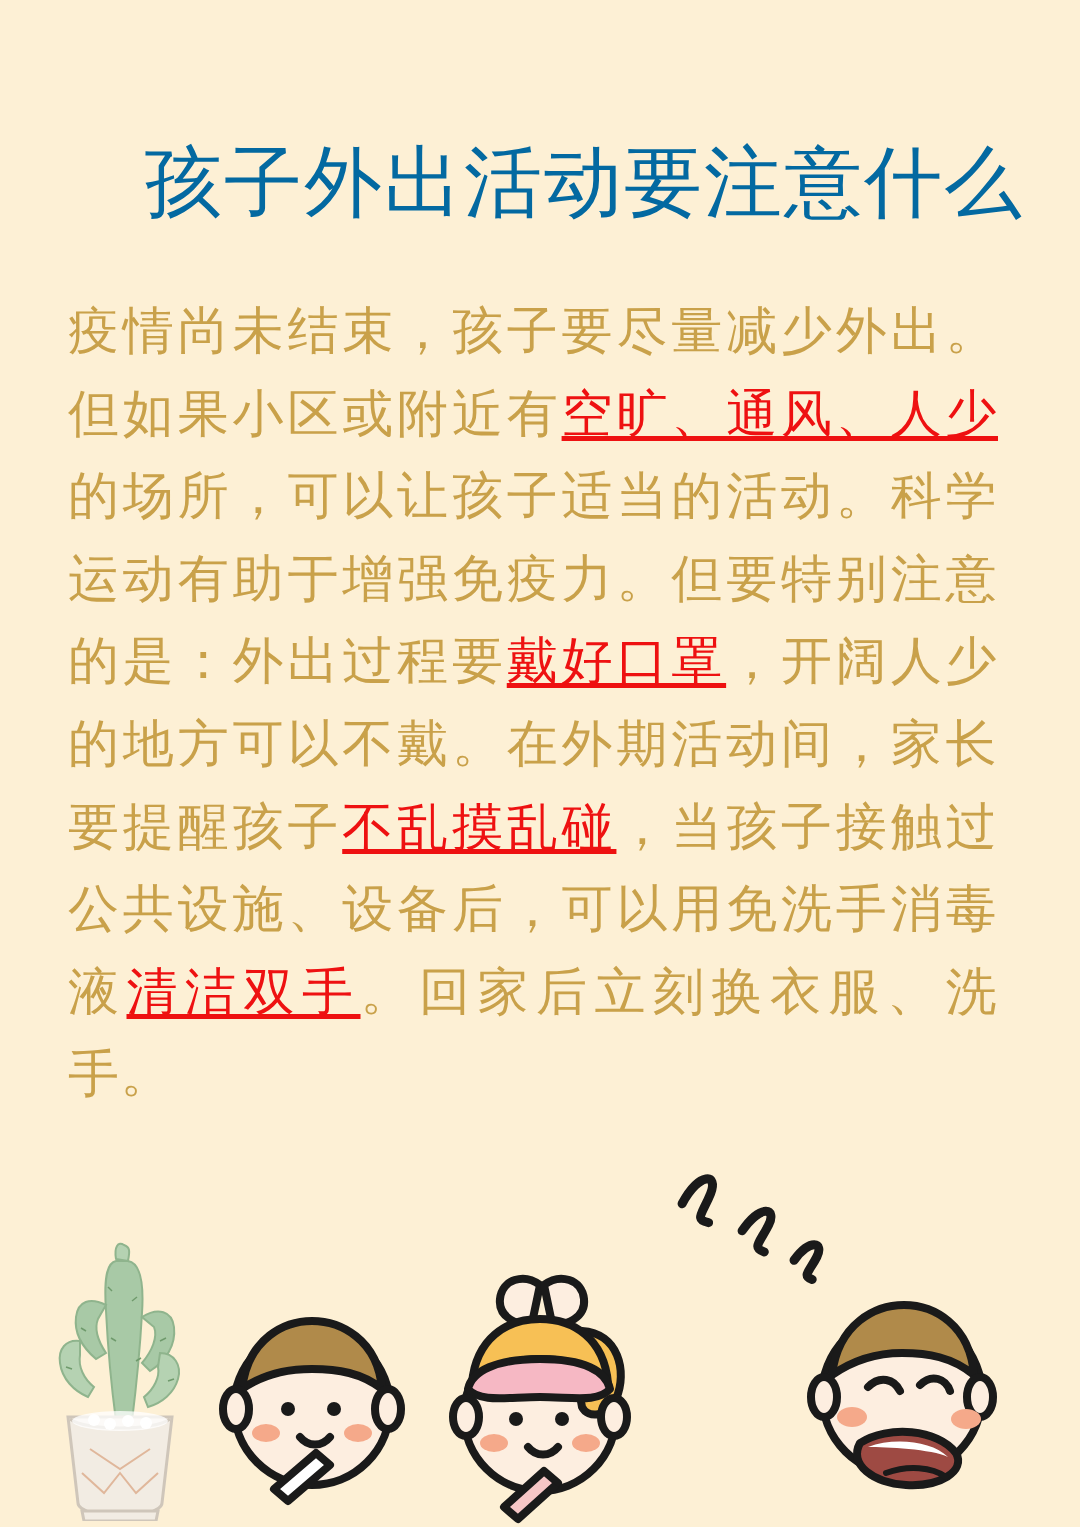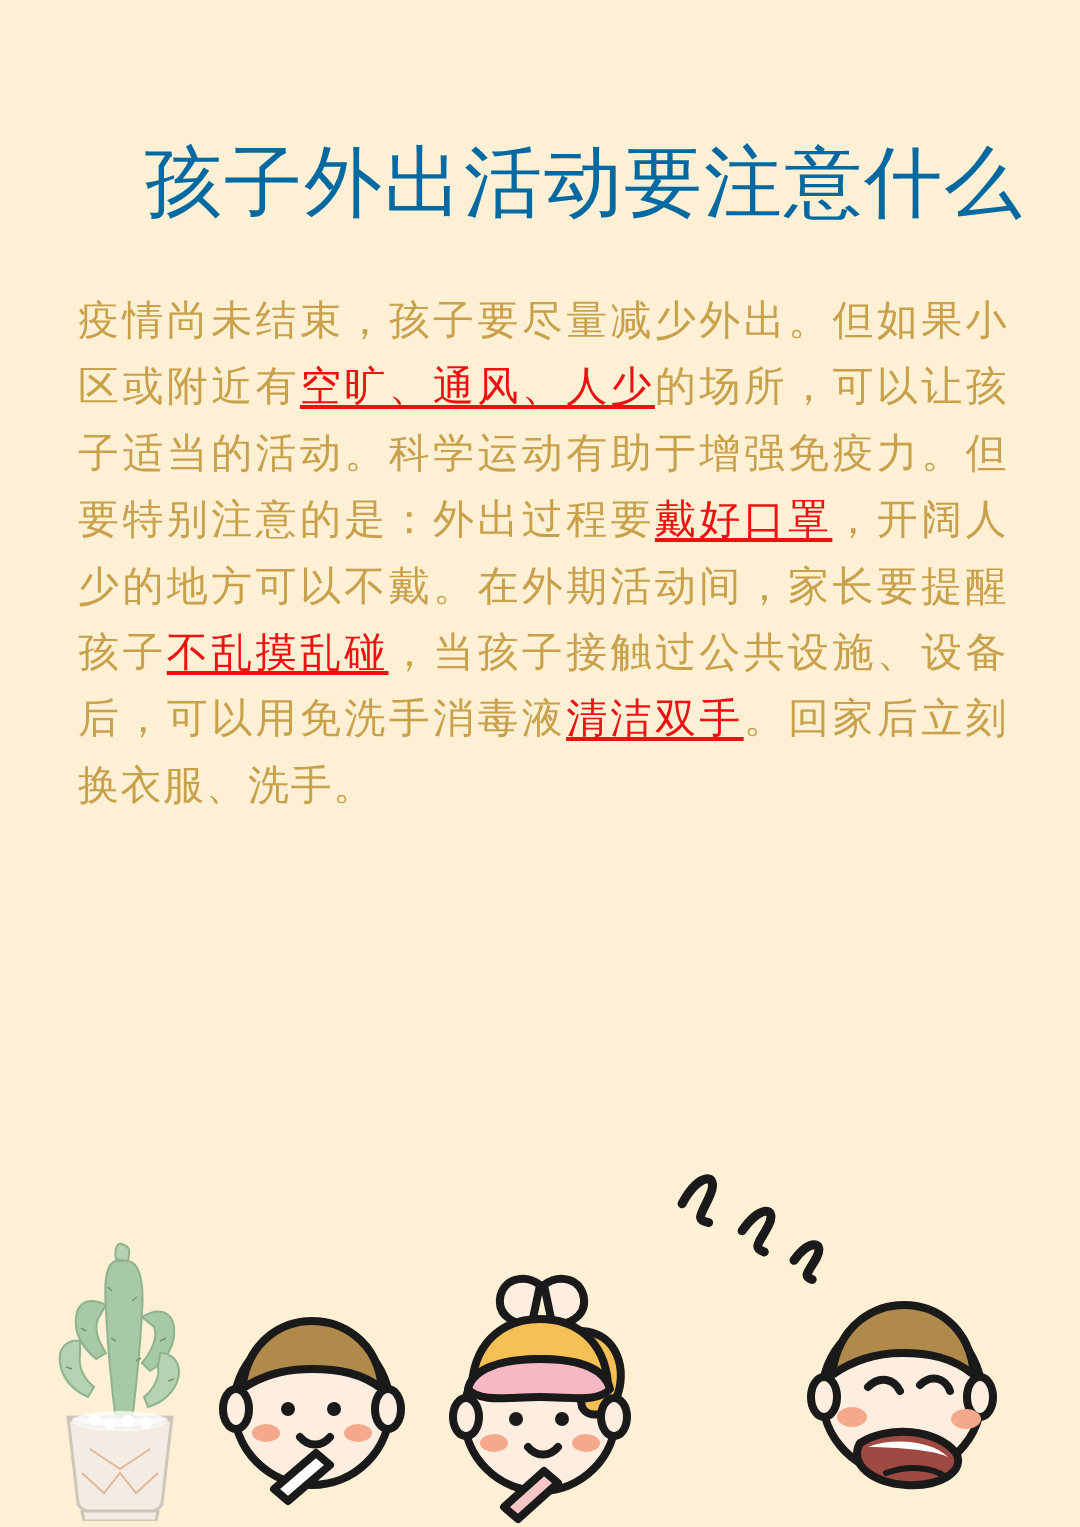--- a/index.html
+++ b/index.html
@@ -30,29 +30,29 @@
     line-height: 1.1;
     letter-spacing: 2px;
     color: #c49a38;
     font-family: "Liberation Serif", serif;
     font-weight: normal;
     white-space: nowrap;
   }
   .body-text {
     position: absolute;
     top: 290px;
-    left: 78px;
+    left: 68px;
     width: 930px;
-    font-size: 41px;
+    font-size: 51px;
     line-height: 1.62;
     color: #c9a14a;
     letter-spacing: 1.5px;
     text-align: justify;
     text-justify: inter-ideograph;
-    font-family: Liberation Mono, monospace;
+    font-family: Liberation Serif, serif;
   }
   .hl {
     color: #ee1111;
     text-decoration: underline;
     text-decoration-color: #ee1111;
     text-underline-offset: 5px;
   }
   
   .art {
     position: absolute;

